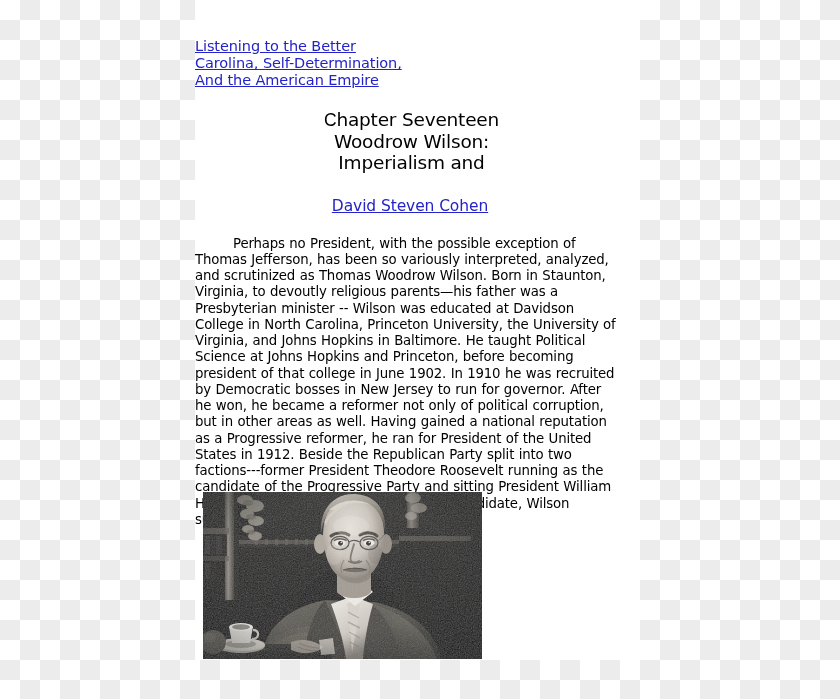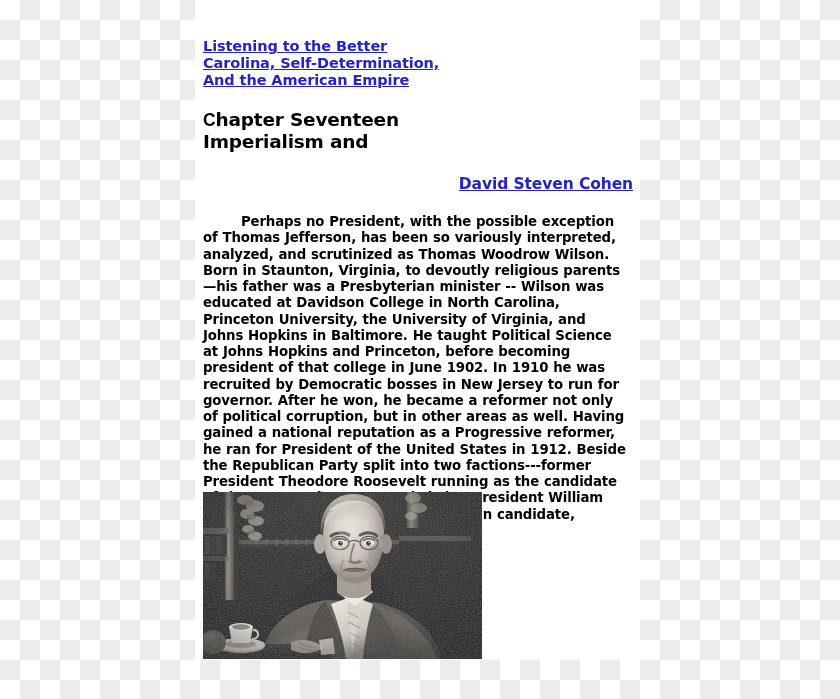--- a/index.html
+++ b/index.html
@@ -28,60 +28,59 @@
     left: 195px;
     top: 0px;
     width: 445px;
     height: 660px;
     background: #ffffff;
     box-sizing: border-box;
   }
 
   #page-inner {
     position: absolute;
-    left: 8px;
+    left: 0;
     top: 0;
     width: 433px;
-    font-weight: bold;
   }
 
   
   .doc-title-links {
     padding-top: 38px;
     line-height: 17.2px;
   }
   .doc-title-links .tline {
     display: block;
     color: #2323c8;
     text-decoration: underline;
     font-size: 14.5px;
     letter-spacing: -0.1px;
     white-space: nowrap;
     cursor: pointer;
   }
 
   
   .chapter-heading {
     margin-top: 19px;
-    text-align: left;
+    text-align: center;
     color: #000000;
     font-size: 18.5px;
     line-height: 21.3px;
     letter-spacing: -0.2px;
   }
   .chapter-heading .hline { display: block; white-space: nowrap; }
   .chapter-heading .dropcap {
     font-family: "Liberation Sans", sans-serif;
     font-size: 17.5px;
   }
 
   
   .author-line {
     margin-top: 22px;
-    text-align: right;
+    text-align: center;
     padding-right: 3px;
   }
   .author-line .author {
     color: #2323c8;
     text-decoration: underline;
     font-size: 15.5px;
     letter-spacing: -0.1px;
     cursor: pointer;
   }
 
@@ -117,20 +116,21 @@
   <div id="page-inner">
 
     <div class="doc-title-links">
       <span class="tline">Listening to the Better</span>
       <span class="tline">Carolina, Self-Determination,</span>
       <span class="tline">And the American Empire</span>
     </div>
 
     <div class="chapter-heading">
       <span class="hline"><span class="dropcap">C</span><span>hapter Seventeen</span></span>
+      <span class="hline">Woodrow Wilson:</span>
       <span class="hline">Imperialism and</span>
     </div>
 
     <div class="author-line">
       <span class="author">David Steven Cohen</span>
     </div>
 
     <p class="body-copy">Perhaps no President, with the possible exception of Thomas Jefferson, has been so variously interpreted, analyzed, and scrutinized as Thomas Woodrow Wilson. Born in Staunton, Virginia, to devoutly religious parents—his father was a Presbyterian minister -- Wilson was educated at Davidson College in North Carolina, Princeton University, the University of Virginia, and Johns Hopkins in Baltimore. He taught Political Science at Johns Hopkins and Princeton, before becoming president of that college in June 1902. In 1910 he was recruited by Democratic bosses in New Jersey to run for governor. After he won, he became a reformer not only of political corruption, but in other areas as well. Having gained a national reputation as a Progressive reformer, he ran for President of the United States in 1912. Beside the Republican Party split into two factions---former President Theodore Roosevelt running as the candidate of the Progressive Party and sitting President William Howard Taft running as the Republican candidate, Wilson surprisingly won the election.</p>
 
   </div>

